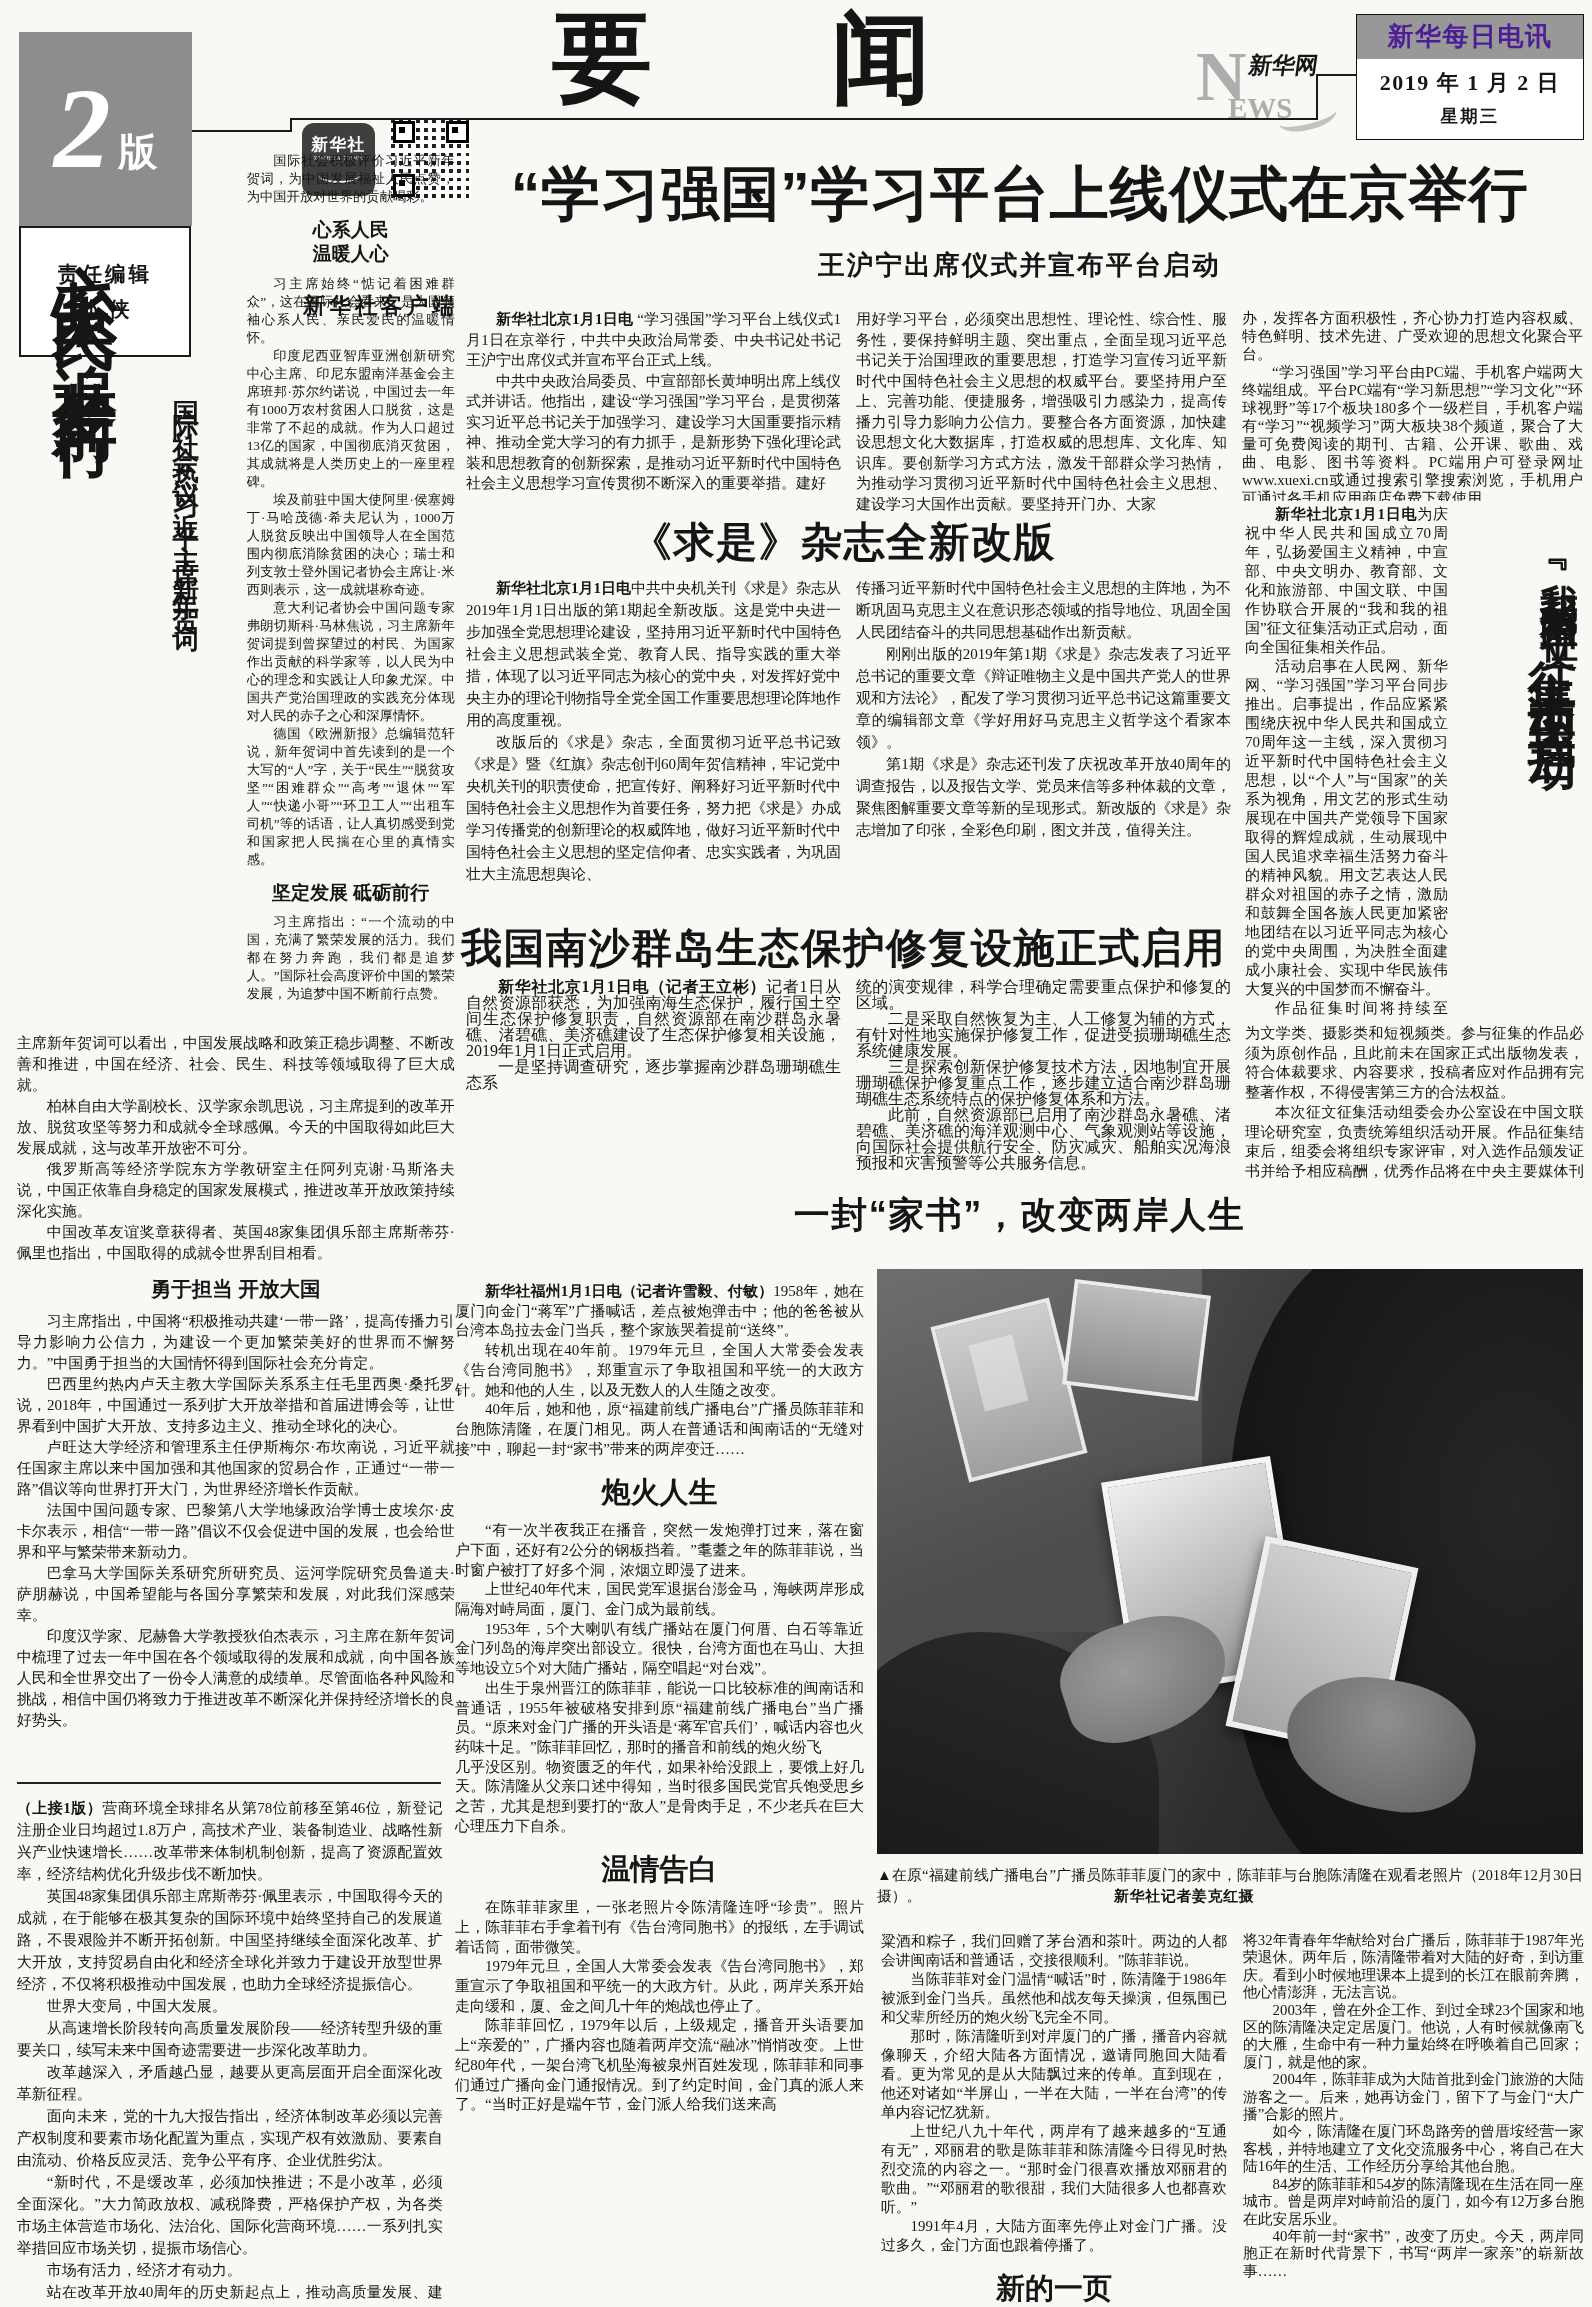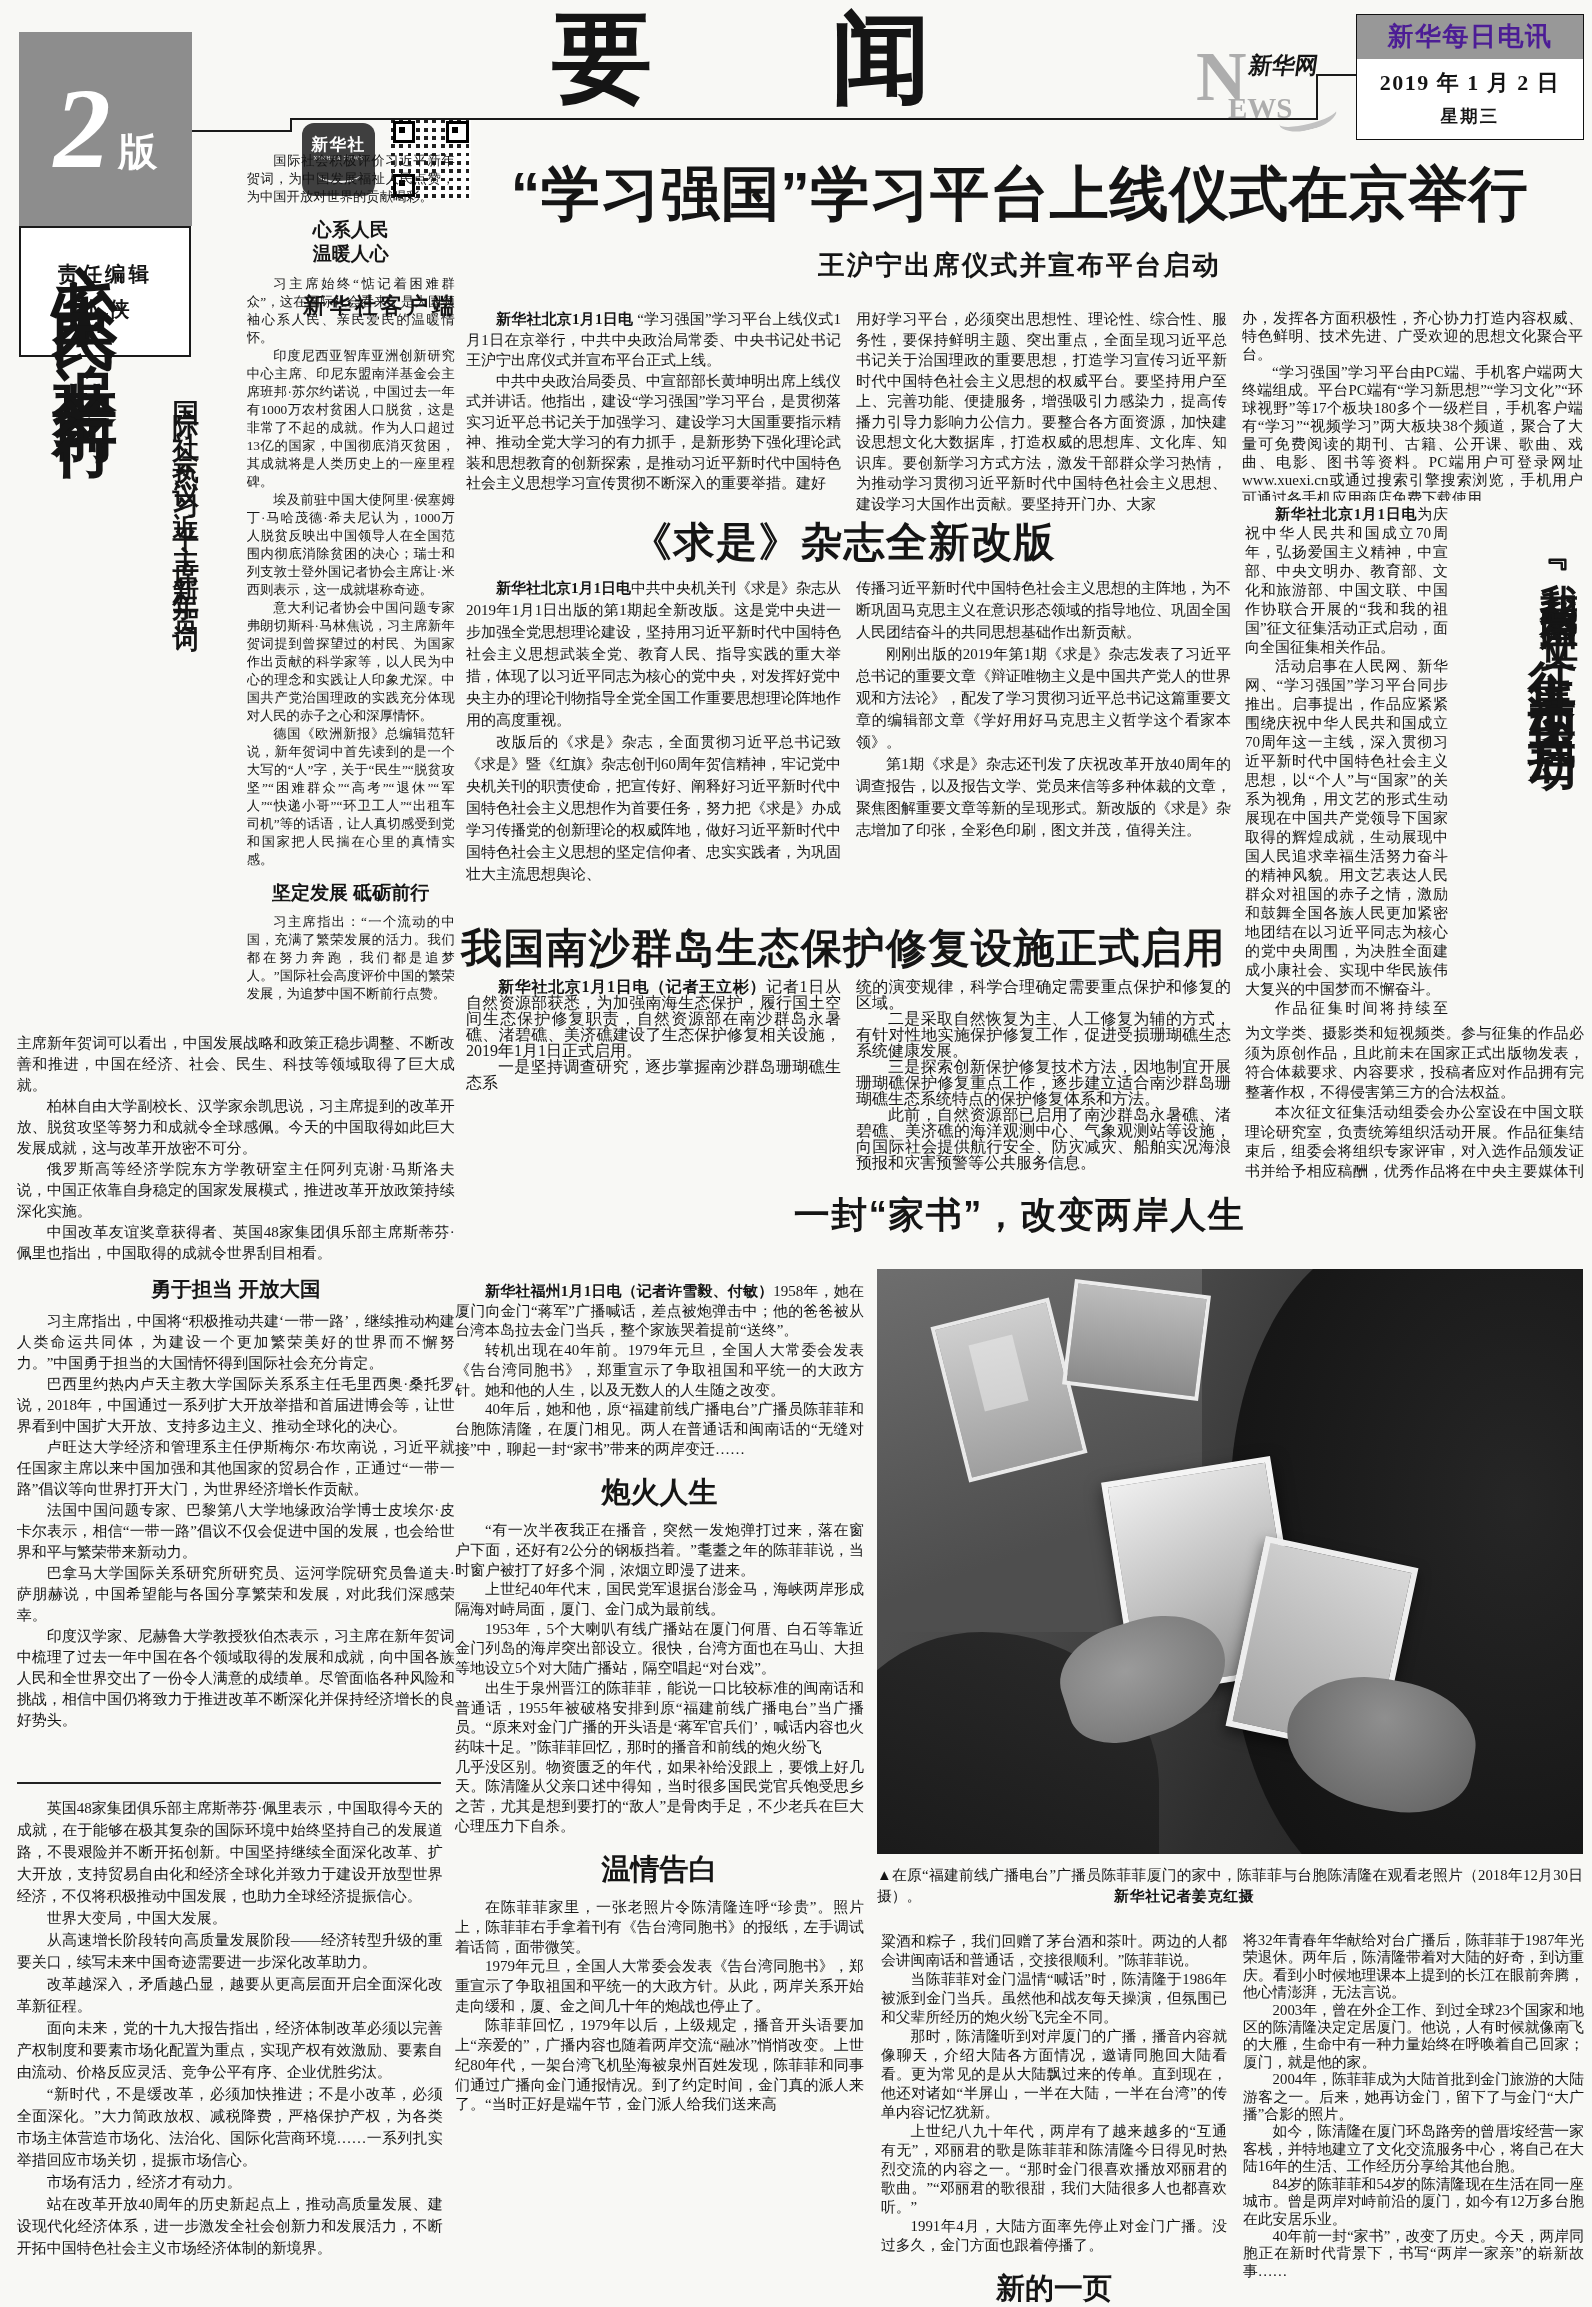--- a/index.html
+++ b/index.html
@@ -173,32 +173,33 @@
           <h3 class="sec">坚定发展  砥砺前行</h3>
           <p>习主席指出：“一个流动的中国，充满了繁荣发展的活力。我们都在努力奔跑，我们都是追梦人。”国际社会高度评价中国的繁荣发展，为追梦中国不断前行点赞。</p>
         </div>
     </div>
     <div class="lf-wide col">
         <p class="flush">主席新年贺词可以看出，中国发展战略和政策正稳步调整、不断改善和推进，中国在经济、社会、民生、科技等领域取得了巨大成就。</p>
         <p>柏林自由大学副校长、汉学家余凯思说，习主席提到的改革开放、脱贫攻坚等努力和成就令全球感佩。今天的中国取得如此巨大发展成就，这与改革开放密不可分。</p>
         <p>俄罗斯高等经济学院东方学教研室主任阿列克谢·马斯洛夫说，中国正依靠自身稳定的国家发展模式，推进改革开放政策持续深化实施。</p>
         <p>中国改革友谊奖章获得者、英国48家集团俱乐部主席斯蒂芬·佩里也指出，中国取得的成就令世界刮目相看。</p>
         <h3 class="sec">勇于担当  开放大国</h3>
-        <p>习主席指出，中国将“积极推动共建‘一带一路’，继续推动构建人类命运共同体，为建设一个更加繁荣美好的世界而不懈努力。”中国勇于担当的大国情怀得到国际社会充分肯定。</p>
+        <p>习主席指出，中国将“积极推动共建‘一带一路’，提高传播力引导力影响力公信力，为建设一个更加繁荣美好的世界而不懈努力。”中国勇于担当的大国情怀得到国际社会充分肯定。</p>
         <p>巴西里约热内卢天主教大学国际关系系主任毛里西奥·桑托罗说，2018年，中国通过一系列扩大开放举措和首届进博会等，让世界看到中国扩大开放、支持多边主义、推动全球化的决心。</p>
         <p>卢旺达大学经济和管理系主任伊斯梅尔·布坎南说，习近平就任国家主席以来中国加强和其他国家的贸易合作，正通过“一带一路”倡议等向世界打开大门，为世界经济增长作贡献。</p>
         <p>法国中国问题专家、巴黎第八大学地缘政治学博士皮埃尔·皮卡尔表示，相信“一带一路”倡议不仅会促进中国的发展，也会给世界和平与繁荣带来新动力。</p>
         <p>巴拿马大学国际关系研究所研究员、运河学院研究员鲁道夫·萨朋赫说，中国希望能与各国分享繁荣和发展，对此我们深感荣幸。</p>
         <p>印度汉学家、尼赫鲁大学教授狄伯杰表示，习主席在新年贺词中梳理了过去一年中国在各个领域取得的发展和成就，向中国各族人民和全世界交出了一份令人满意的成绩单。尽管面临各种风险和挑战，相信中国仍将致力于推进改革不断深化并保持经济增长的良好势头。</p>
       </div>
   </div>
 
   <div class="abs divider"></div>
 
   <div class="abs contin col">
+      <p class="flush"><strong>（上接1版）</strong>营商环境全球排名从第78位前移至第46位，新登记注册企业日均超过1.8万户，高技术产业、装备制造业、战略性新兴产业快速增长……改革带来体制机制创新，提高了资源配置效率，经济结构优化升级步伐不断加快。</p>
       <p>英国48家集团俱乐部主席斯蒂芬·佩里表示，中国取得今天的成就，在于能够在极其复杂的国际环境中始终坚持自己的发展道路，不畏艰险并不断开拓创新。中国坚持继续全面深化改革、扩大开放，支持贸易自由化和经济全球化并致力于建设开放型世界经济，不仅将积极推动中国发展，也助力全球经济提振信心。</p>
       <p>世界大变局，中国大发展。</p>
       <p>从高速增长阶段转向高质量发展阶段——经济转型升级的重要关口，续写未来中国奇迹需要进一步深化改革助力。</p>
       <p>改革越深入，矛盾越凸显，越要从更高层面开启全面深化改革新征程。</p>
       <p>面向未来，党的十九大报告指出，经济体制改革必须以完善产权制度和要素市场化配置为重点，实现产权有效激励、要素自由流动、价格反应灵活、竞争公平有序、企业优胜劣汰。</p>
       <p>“新时代，不是缓改革，必须加快推进；不是小改革，必须全面深化。”大力简政放权、减税降费，严格保护产权，为各类市场主体营造市场化、法治化、国际化营商环境……一系列扎实举措回应市场关切，提振市场信心。</p>
       <p>市场有活力，经济才有动力。</p>
       <p>站在改革开放40周年的历史新起点上，推动高质量发展、建设现代化经济体系，进一步激发全社会创新力和发展活力，不断开拓中国特色社会主义市场经济体制的新境界。</p>
     </div>
 

